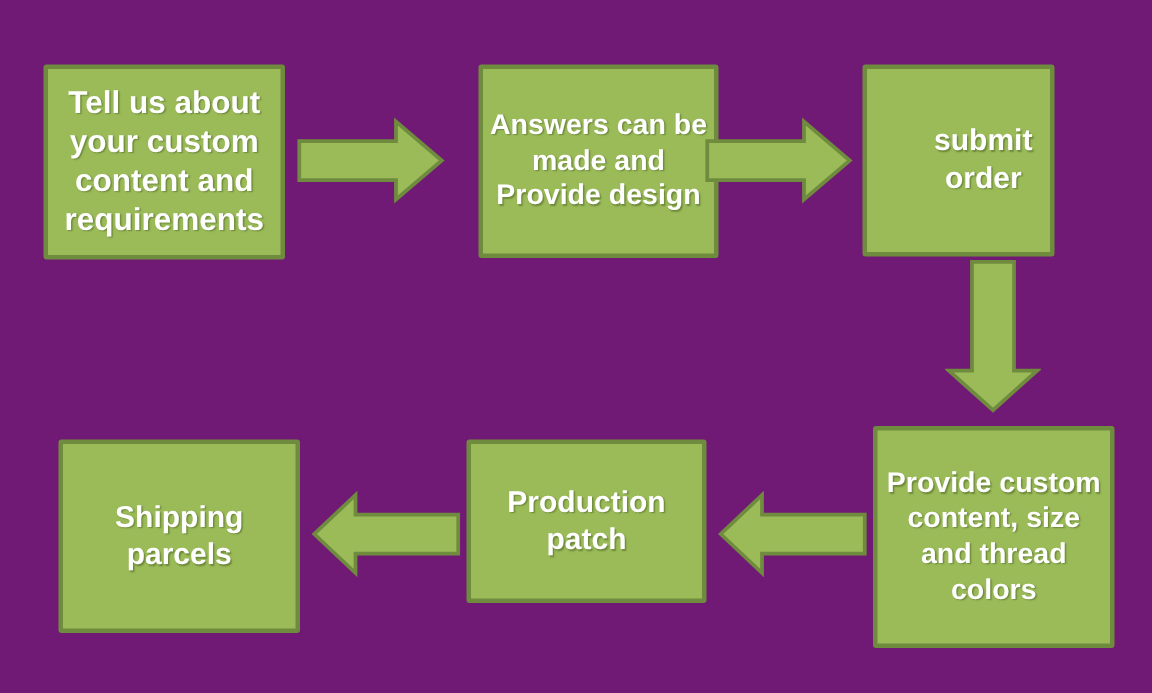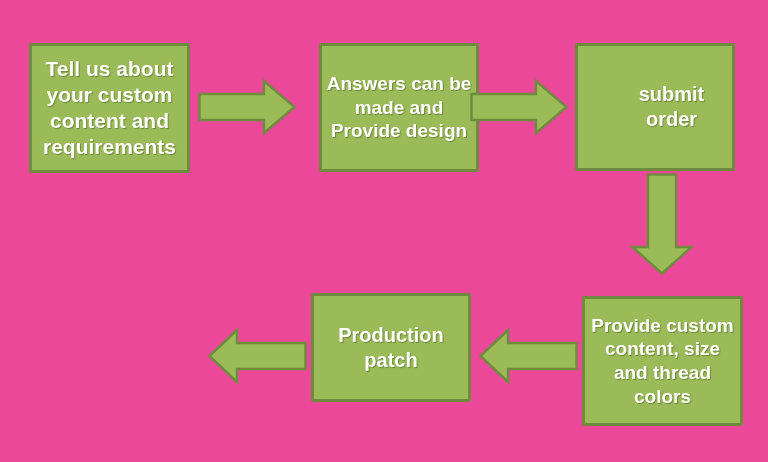--- a/index.html
+++ b/index.html
@@ -5,21 +5,21 @@
   html, body {
     margin: 0;
     padding: 0;
     background: #fdfdfc;
     font-family: "Liberation Sans", sans-serif;
   }
   .canvas {
     position: relative;
     width: 768px;
     height: 462px;
-    background: #ec4899;
+    background: #701a75;
     overflow: hidden;
   }
   .step {
     position: absolute;
     box-sizing: border-box;
     background: #9bbb59;
     border: 3px solid #6f8c3e;
     border-radius: 2px;
     display: flex;
     align-items: center;
@@ -32,22 +32,22 @@
   }
   .step .label {
     white-space: pre-line;
     padding: 0 4px;
   }
   .arrow { position: absolute; display: block; }
 
   
   .step1 { left: 29px;  top: 43px;  width: 161px; height: 130px; font-size: 21px; }
   .step2 { left: 303px; top: 43px;  width: 160px; height: 129px; font-size: 19px; margin-left: 16px; }
-  .step3 { left: 575px; top: 43px;  width: 160px; height: 128px; font-size: 20px; padding-left: 33px; }
-  .step4 { left: 582px; top: 296px; width: 161px; height: 130px; font-size: 19px; }
+  .step3 { left: 575px; top: 43px;  width: 128px; height: 128px; font-size: 20px; padding-left: 33px; }
+  .step4 { left: 582px; top: 284px; width: 161px; height: 148px; font-size: 19px; }
   .step5 { left: 311px; top: 293px; width: 160px; height: 109px; font-size: 20px; }
   .step6 { left: 39px;  top: 293px; width: 161px; height: 129px; font-size: 20px; }
 
   
   .arrow1 { left: 198px; top: 78px;  width: 100px; height: 58px; }
   .arrow2 { left: 470px; top: 78px;  width: 100px; height: 58px; }
   .arrow3 { left: 630px; top: 173px; width: 64px;  height: 104px; }
   .arrow4 { left: 476px; top: 327px; width: 102px; height: 58px; }
   .arrow5 { left: 205px; top: 327px; width: 102px; height: 58px; }
 
@@ -105,14 +105,18 @@
 
   <div class="step step5">
     <span class="label">Production
 patch</span>
   </div>
 
   <svg class="arrow arrow5" viewBox="0 0 102 58" aria-hidden="true">
     <polygon points="100.5,16 32,16 32,3 4.5,29 32,55 32,42 100.5,42"></polygon>
   </svg>
 
+  <div class="step step6">
+    <span class="label">Shipping
+parcels</span>
+  </div>
 
 </div>
 
 </body></html>

